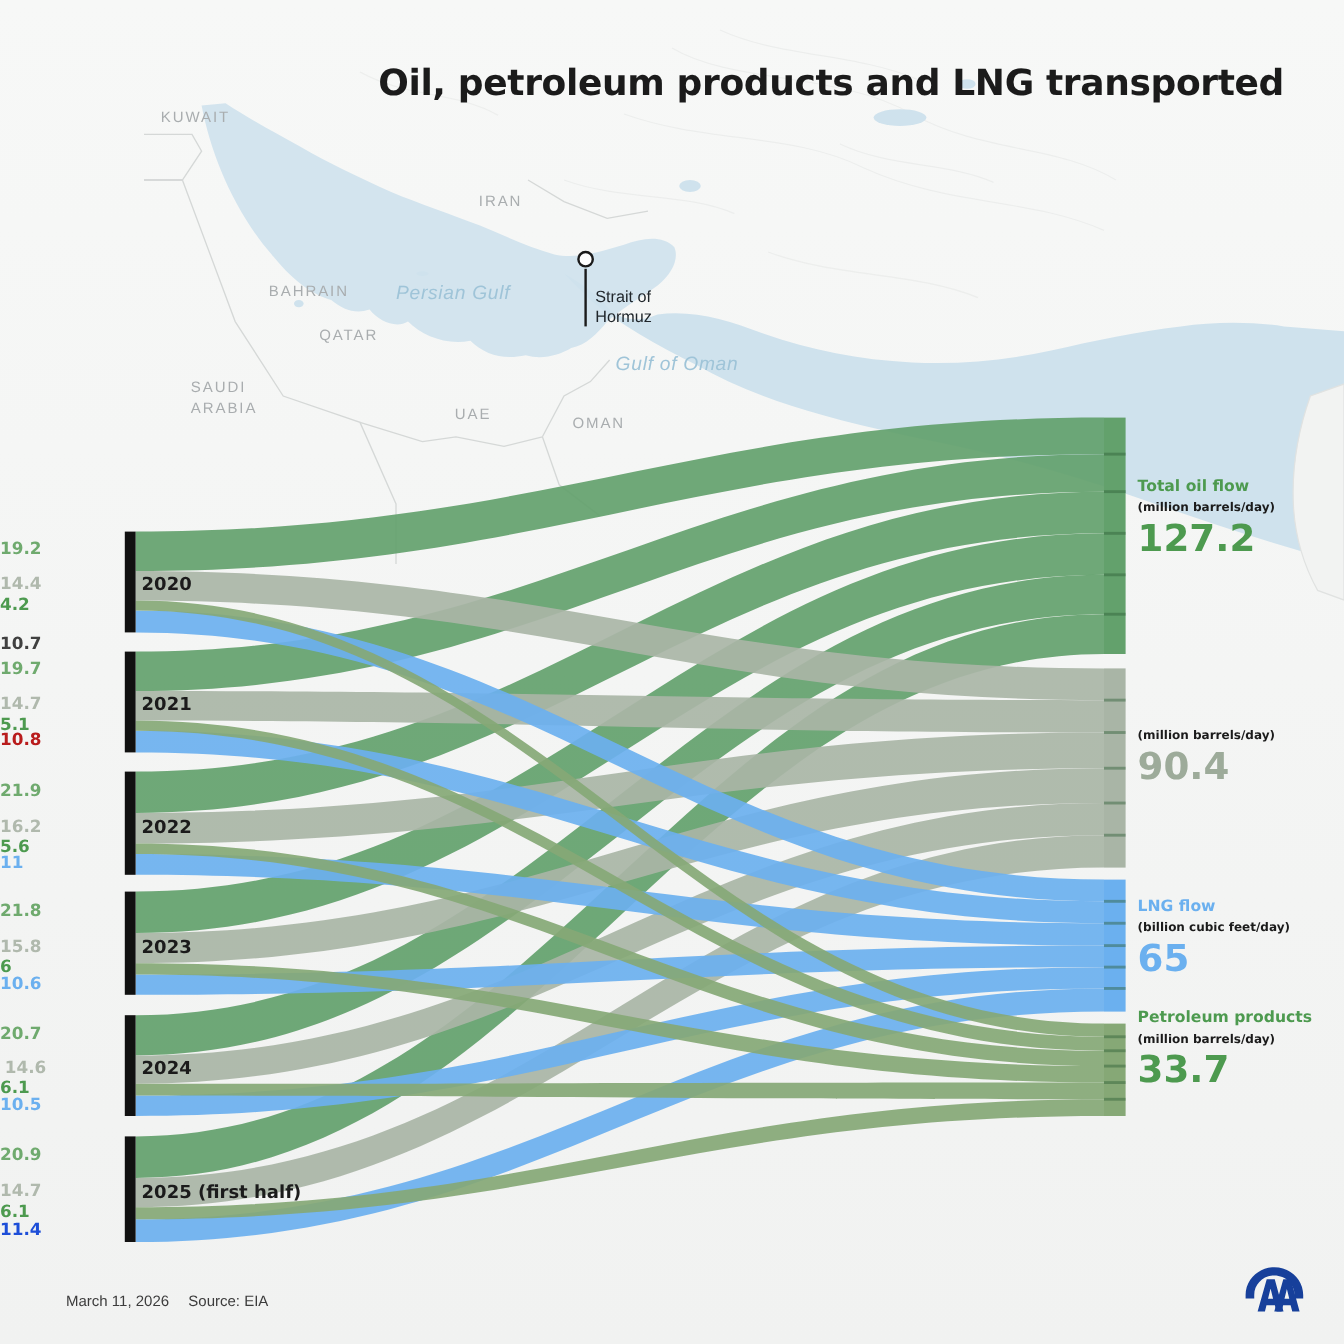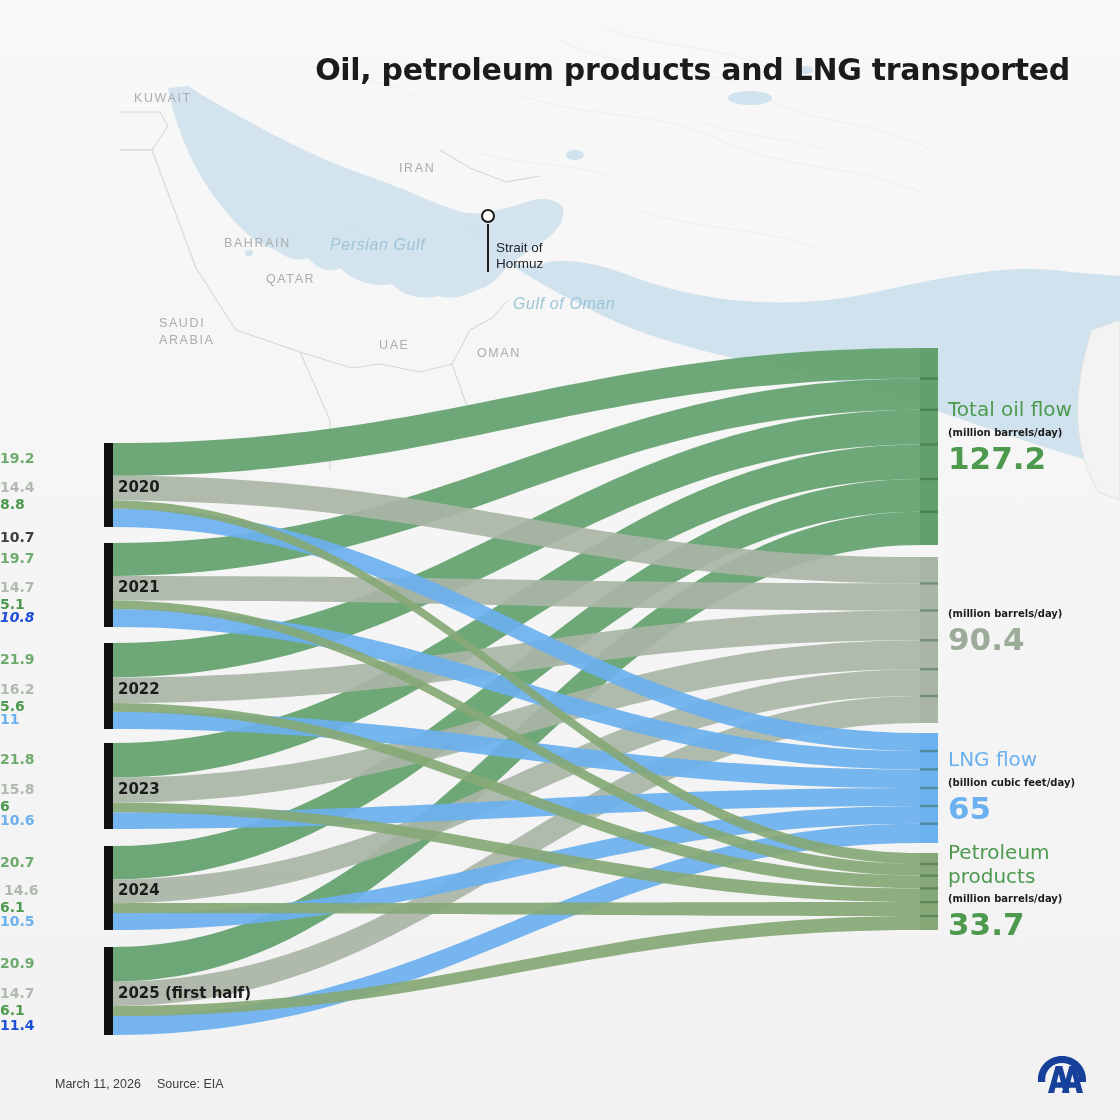--- a/index.html
+++ b/index.html
@@ -27,21 +27,21 @@
   .maplbl{position:absolute;color:#a9adaf;font-size:12.5px;letter-spacing:1.6px;font-weight:400;white-space:pre-line;}
   .sealbl{position:absolute;color:#9fc4d8;font-size:16px;font-style:italic;letter-spacing:.6px;}
   .hormuz{position:absolute;left:496px;top:240px;font-size:13.5px;color:#20262b;line-height:1.18;font-family:"Liberation Sans",sans-serif;}
 
   
   .ynum{position:absolute;right:0;text-align:left;font-size:14px;font-weight:bold;font-family:"DejaVu Sans","Liberation Sans",sans-serif;}
   .yearname{position:absolute;font-size:15px;font-weight:bold;color:#1b1b1b;font-family:"DejaVu Sans","Liberation Sans",sans-serif;white-space:nowrap;}
 
   
   .cat{position:absolute;left:948px;width:160px;}
-  .cat .cname{font-size:20px;font-weight:normal;line-height:1.18;font-family:"DejaVu Sans","Liberation Sans",sans-serif;}
+  .cat .cname{font-size:13px;font-weight:bold;line-height:1.18;font-family:"DejaVu Sans","Liberation Sans",sans-serif;}
   .cat .cunit{font-size:10px;font-weight:bold;color:#1b1b1b;margin-top:5px;font-family:"DejaVu Sans","Liberation Sans",sans-serif;}
   .cat .cval{font-size:31px;font-weight:bold;margin-top:5px;line-height:1;font-family:"DejaVu Sans","Liberation Sans",sans-serif;}
 
   
   .footer{position:absolute;left:55px;top:1077px;font-size:12.5px;color:#3c3c3c;}
   .footer b{font-weight:400;margin-right:16px;}
   .logo{position:absolute;left:1033px;top:1053px;}
 </style>
 </head>
 <body>
@@ -205,27 +205,27 @@
       <rect x="104" y="543" width="9" height="84" fill="#111111"></rect>
       <rect x="104" y="643" width="9" height="86" fill="#111111"></rect>
       <rect x="104" y="743" width="9" height="86" fill="#111111"></rect>
       <rect x="104" y="846" width="9" height="84" fill="#111111"></rect>
       <rect x="104" y="947" width="9" height="88" fill="#111111"></rect>
     </svg>
 
   <div class="layer" id="yearlabels">
       <div class="ynum" style="left: 0px; width: 92px; top: 450.424px; color: rgb(111, 170, 110);">19.2</div>
       <div class="ynum" style="left: 0px; width: 92px; top: 479.165px; color: rgb(176, 185, 173);">14.4</div>
-      <div class="ynum" style="left: 0px; width: 92px; top: 495.589px; color: rgb(77, 154, 79);">8.8</div>
+      <div class="ynum" style="left: 0px; width: 92px; top: 495.589px; color: rgb(77, 154, 79);">4.2</div>
       <div class="ynum" style="left: 0px; width: 92px; top: 529px; color: #404040;">10.7</div>
       <div class="yearname" style="left: 118px; top: 478.165px;">2020</div>
       <div class="ynum" style="left: 0px; width: 92px; top: 550.449px; color: rgb(111, 170, 110);">19.7</div>
       <div class="ynum" style="left: 0px; width: 92px; top: 579.173px; color: rgb(176, 185, 173);">14.7</div>
       <div class="ynum" style="left: 0px; width: 92px; top: 595.706px; color: rgb(77, 154, 79);">5.1</div>
-      <div class="ynum" style="left: 0px; width: 92px; top: 608.982px; color: #1d4ed8; font-style: italic;">10.8</div>
+      <div class="ynum" style="left: 0px; width: 92px; top: 608.982px; color: #b91c1c;">10.8</div>
       <div class="yearname" style="left: 118px; top: 578.173px;">2021</div>
       <div class="ynum" style="left: 0px; width: 92px; top: 651.216px; color: rgb(111, 170, 110);">21.9</div>
       <div class="ynum" style="left: 0px; width: 92px; top: 681.166px; color: rgb(176, 185, 173);">16.2</div>
       <div class="ynum" style="left: 0px; width: 92px; top: 698.303px; color: rgb(77, 154, 79);">5.6</div>
       <div class="ynum" style="left: 0px; width: 92px; top: 711.353px; color: rgb(107, 176, 239);">11</div>
       <div class="yearname" style="left: 118px; top: 680.166px;">2022</div>
       <div class="ynum" style="left: 0px; width: 92px; top: 751.295px; color: rgb(111, 170, 110);">21.8</div>
       <div class="ynum" style="left: 0px; width: 92px; top: 781.125px; color: rgb(176, 185, 173);">15.8</div>
       <div class="ynum" style="left: 0px; width: 92px; top: 798.421px; color: rgb(77, 154, 79);">6</div>
       <div class="ynum" style="left: 0px; width: 92px; top: 811.59px; color: rgb(107, 176, 239);">10.6</div>

